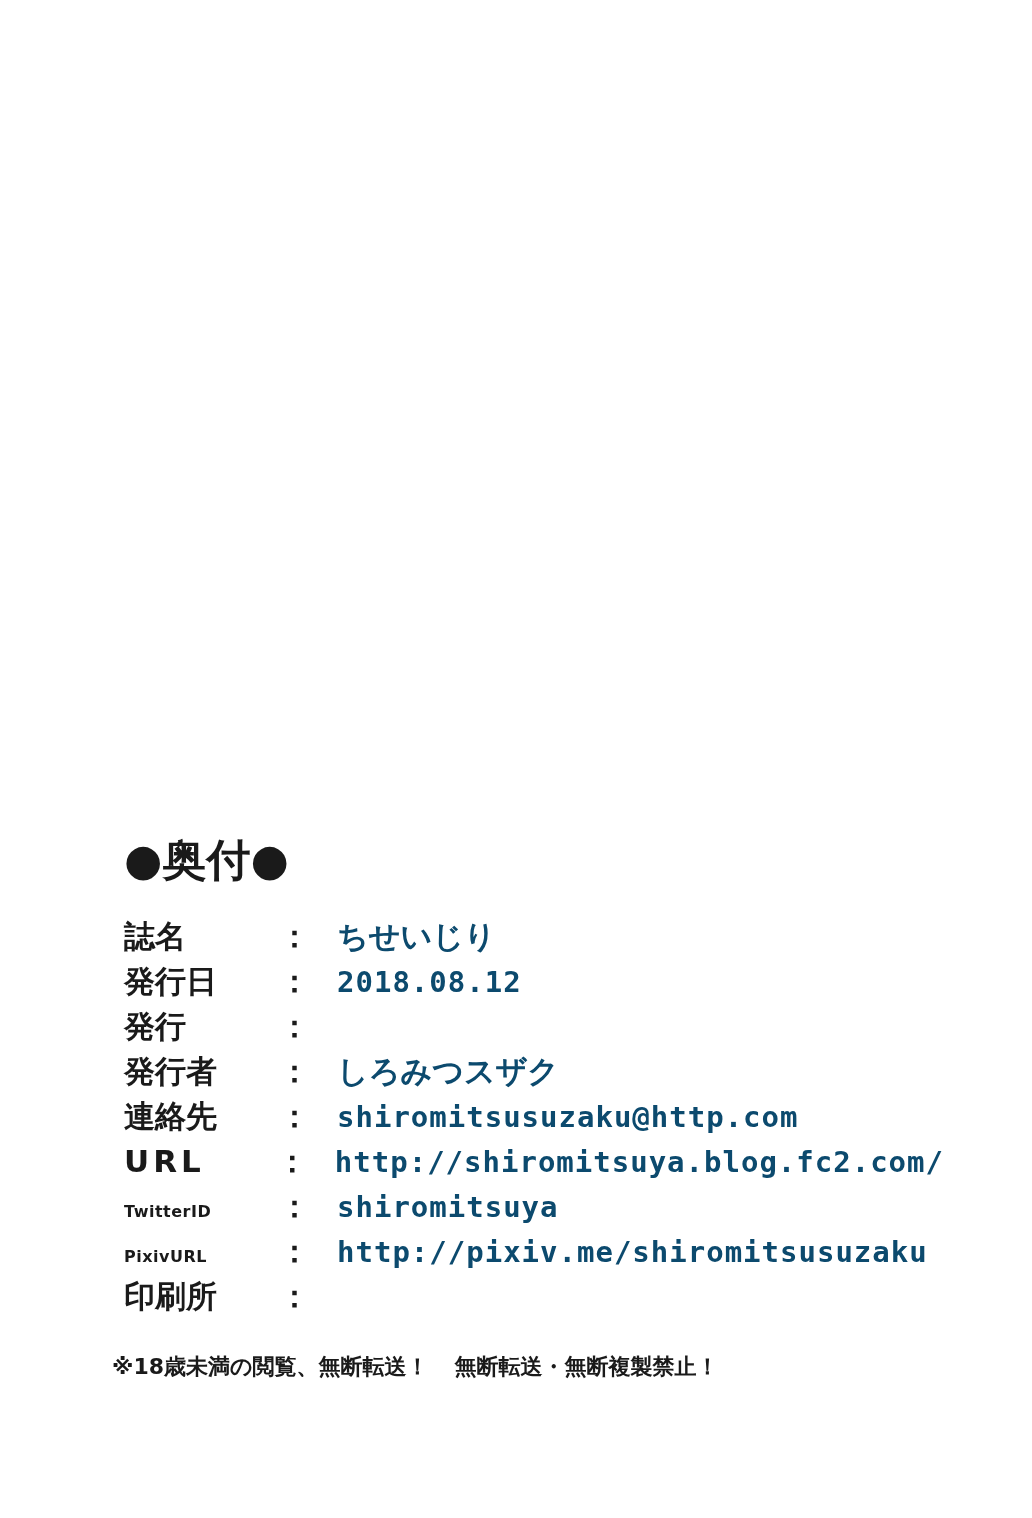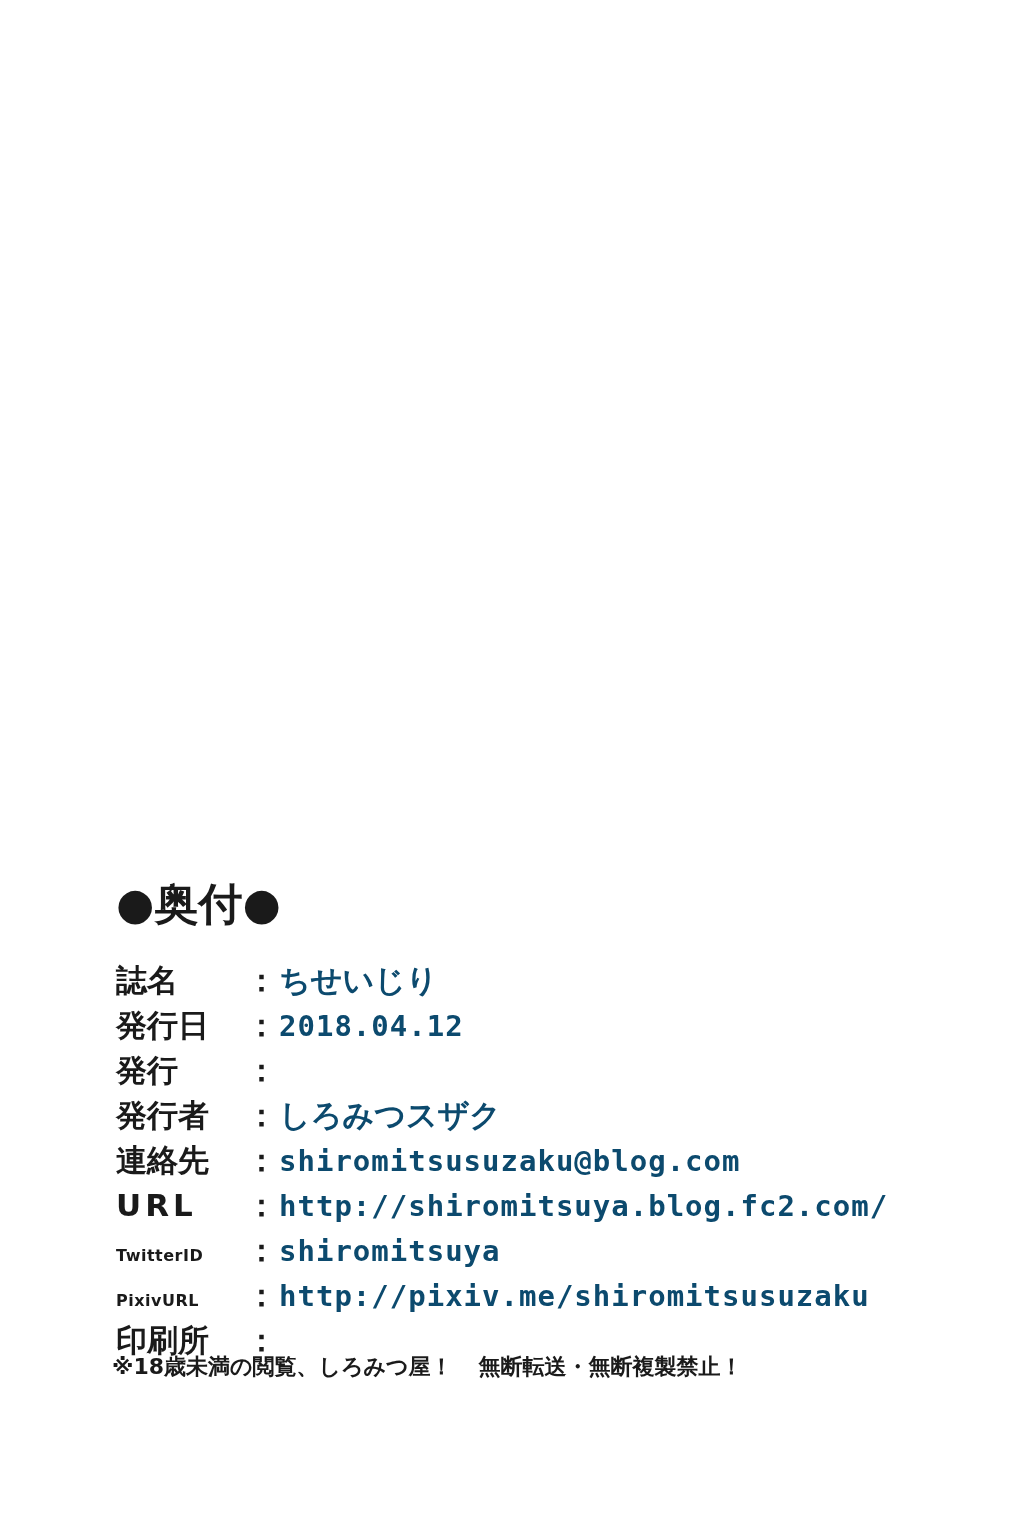--- a/index.html
+++ b/index.html
@@ -11,24 +11,23 @@
     position: relative;
     width: 1032px;
     height: 1518px;
     background: #ffffff;
     font-family: "Liberation Sans", sans-serif;
     color: #1a1a1a;
     overflow: hidden;
   }
   .colophon {
     position: absolute;
-    left: 116px;
+    left: 124px;
     top: 838px;
     width: 820px;
-    margin-top: 44px;
   }
   .colophon-title {
     font-family: "DejaVu Sans", sans-serif;
     font-size: 44px;
     font-weight: bold;
     line-height: 1.0;
     letter-spacing: 0px;
     color: #1a1a1a;
     margin: 0 0 34px 0;
     white-space: nowrap;
@@ -36,20 +35,21 @@
   .info-list {
     margin: 0;
     padding: 0;
     list-style: none;
   }
   .info-row {
     display: flex;
     align-items: baseline;
     margin-bottom: 3px;
     white-space: nowrap;
+    gap: 25px;
   }
   .info-label {
     font-family: "DejaVu Sans", sans-serif;
     font-size: 31px;
     font-weight: bold;
     color: #1a1a1a;
     line-height: 1.28;
   }
   .info-label.small {
     font-size: 16px;
@@ -108,38 +108,38 @@
 
       <li class="info-row">
         <span class="info-label label-w1">誌名</span>
         <span class="info-sep">：</span>
         <span class="info-value jp">ちせいじり</span>
       </li>
 
       <li class="info-row">
         <span class="info-label label-w1">発行日</span>
         <span class="info-sep">：</span>
-        <span class="info-value">2018.04.12</span>
+        <span class="info-value">2018.08.12</span>
       </li>
 
       <li class="info-row">
         <span class="info-label label-w1">発行</span>
         <span class="info-sep">：</span>
       </li>
 
       <li class="info-row">
         <span class="info-label label-w1">発行者</span>
         <span class="info-sep">：</span>
         <span class="info-value jp">しろみつスザク</span>
       </li>
 
       <li class="info-row">
         <span class="info-label label-w1">連絡先</span>
         <span class="info-sep">：</span>
-        <span class="info-value">shiromitsusuzaku@blog.com</span>
+        <span class="info-value">shiromitsusuzaku@http.com</span>
       </li>
 
       <li class="info-row">
         <span class="info-label label-w1 spaced">URL</span>
         <span class="info-sep">：</span>
         <span class="info-value">http://shiromitsuya.blog.fc2.com/</span>
       </li>
 
       <li class="info-row">
         <span class="info-label label-w1 small">TwitterID</span>
@@ -155,16 +155,16 @@
 
       <li class="info-row">
         <span class="info-label label-w1">印刷所</span>
         <span class="info-sep">：</span>
       </li>
 
     </ul>
   </div>
 
   <div class="notice">
-    <span>※18歳未満の閲覧、しろみつ屋！</span><span class="gap"></span><span>無断転送・無断複製禁止！</span>
+    <span>※18歳未満の閲覧、無断転送！</span><span class="gap"></span><span>無断転送・無断複製禁止！</span>
   </div>
 
 </div>
 
 </body></html>

